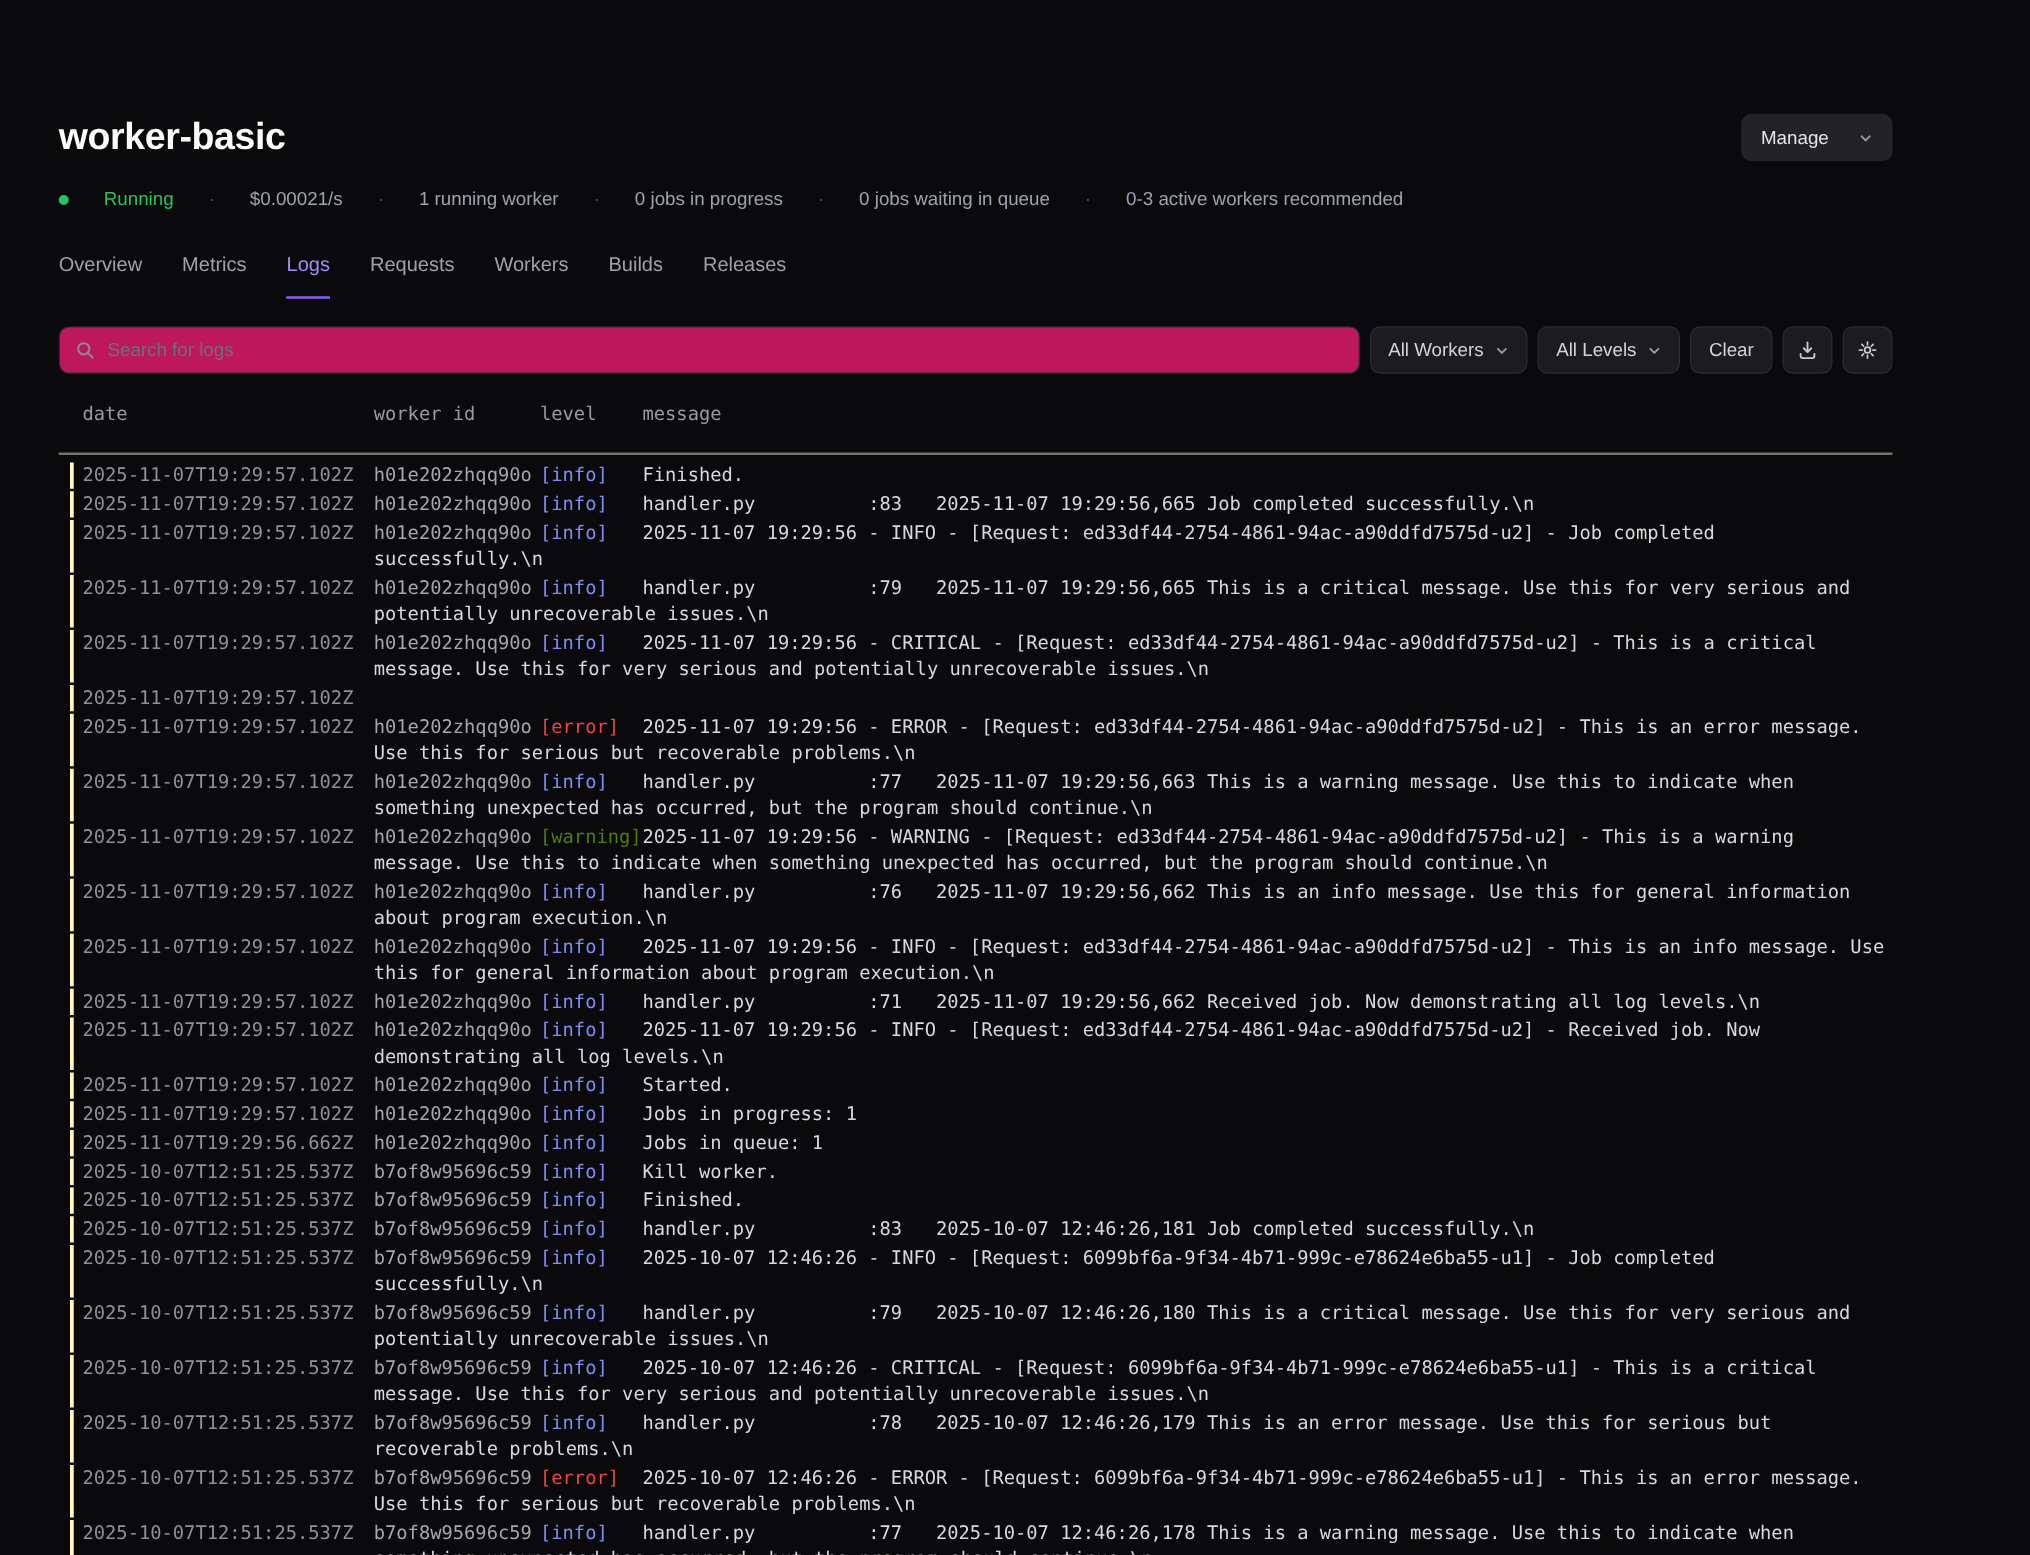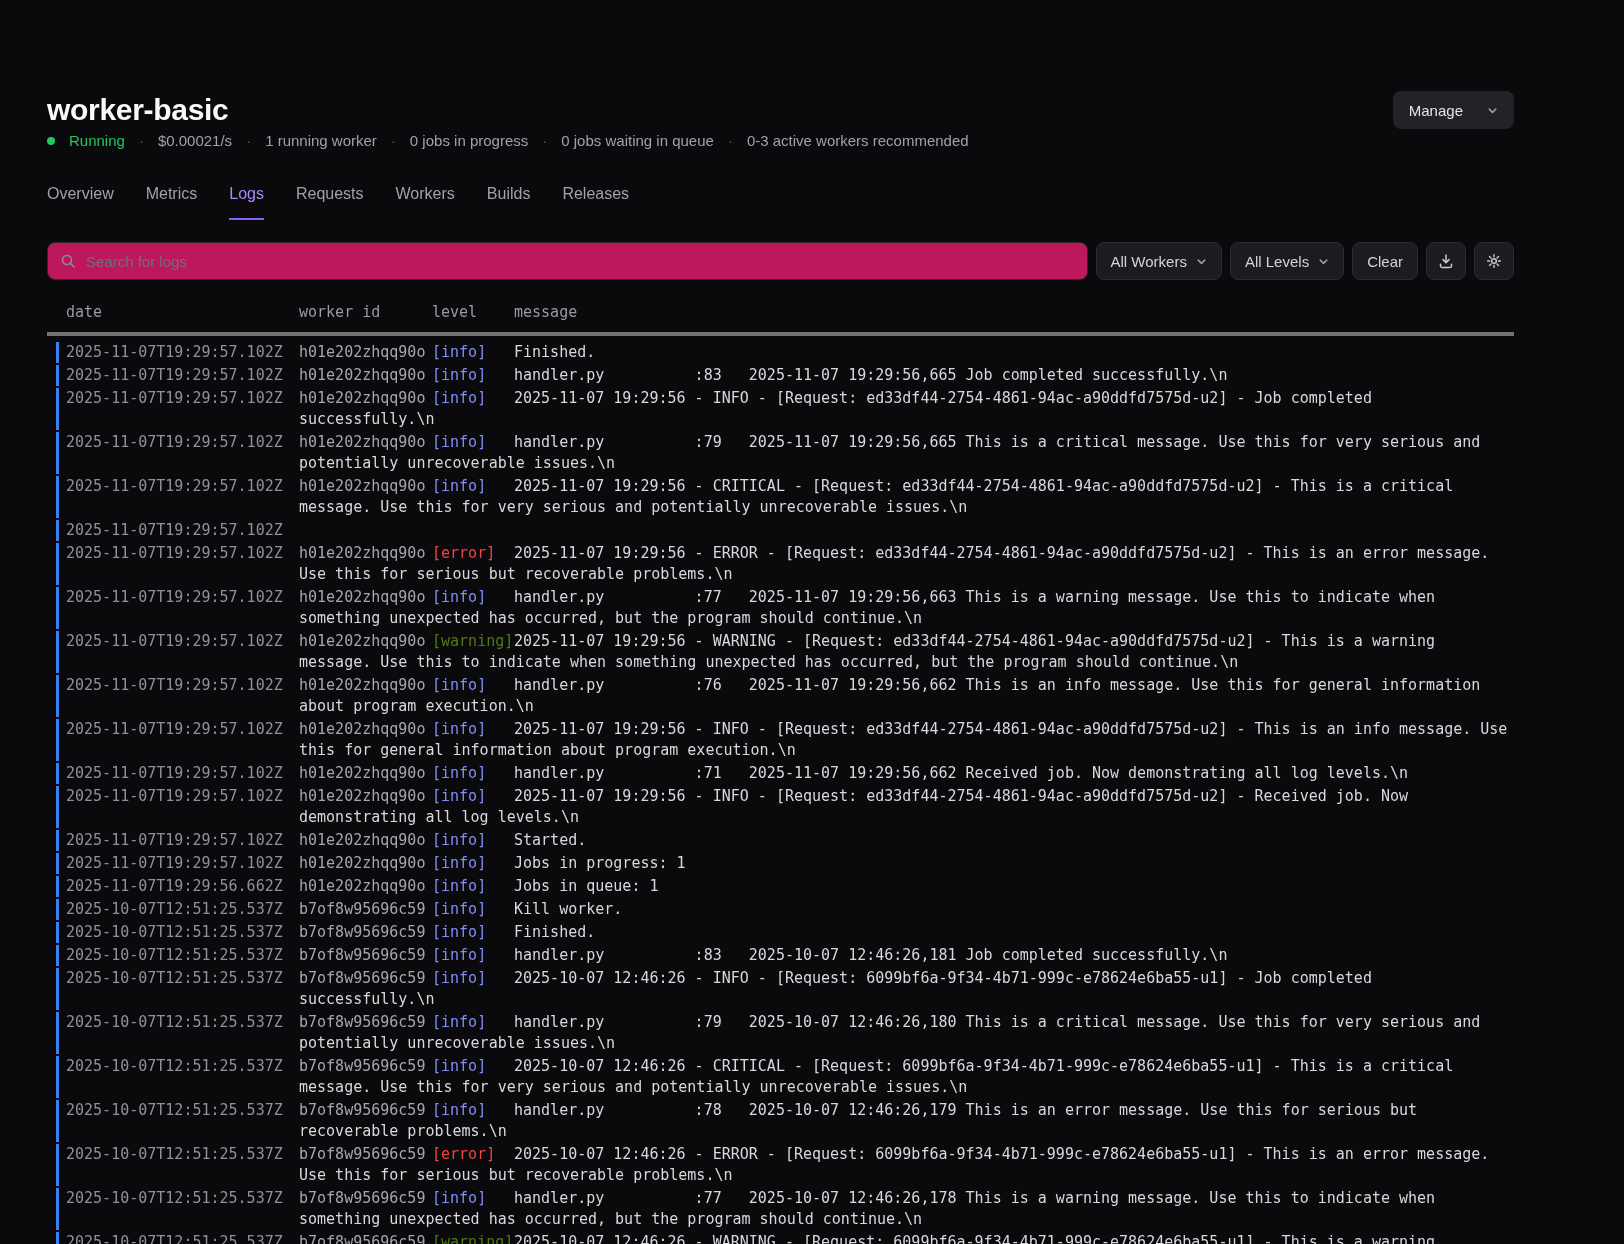--- a/index.html
+++ b/index.html
@@ -12,21 +12,21 @@
   .page { padding:46px 110px 0 47px; }
 
   
   .header-top { display:flex; justify-content:space-between; align-items:center;margin-top:45px; }
   h1.title { font-size:30px; font-weight:700; color:#fafafa; letter-spacing:-0.3px; }
   .manage-btn {
     display:flex; align-items:center; gap:24px;
     background:#232327; color:#e4e4e7; border:none; border-radius:8px;
     height:38px; padding:0 16px; font-size:15px; font-family:inherit; cursor:pointer;
   }
-  .status-row { display:flex; align-items:center; gap:14px; margin-top:3px; font-size:15px; color:#9ca3af; }
+  .status-row { display:flex; align-items:center; gap:28px; margin-top:22px; font-size:15px; color:#9ca3af; }
   .dot { width:8px; height:8px; border-radius:50%; background:#22c55e; flex-shrink:0; }
   .running { color:#22c55e; }
   .sep { color:#52525b; }
 
   
   .tabs { display:flex; gap:32px; margin-top:36px; }
   .tab {
     font-size:16px; color:#a1a1aa; text-decoration:none; cursor:pointer;
     padding-bottom:15px; border-bottom:2px solid transparent;
   }
@@ -48,30 +48,30 @@
     background:#1c1c20; border:1px solid #2b2b30; border-radius:8px;
     padding:0 14px; font-size:15px; color:#d4d4d8; font-family:inherit;
     cursor:pointer; white-space:nowrap;
   }
   .date-btn { color:#ececef; }
   .icon-btn { width:40px; justify-content:center; padding:0; }
 
   
   .log-table { margin-top:22px; font-family:"DejaVu Sans Mono", monospace; font-size:15px; }
   .log-header {
-    display:flex; color:#9a9aa3; padding:0 0 9px 19px;
-    border-bottom:4px solid #737373; margin-bottom:6px; line-height:21px;
+    display:flex; color:#9a9aa3; padding:0 0 20px 19px;
+    border-bottom:2px solid #737373; margin-bottom:6px; line-height:21px;
   }
   .lh-date { width:233px; flex-shrink:0; }
   .lh-worker { width:133px; flex-shrink:0; }
   .lh-level { width:82px; flex-shrink:0; }
 
   .log-row {
     display:flex; align-items:flex-start;
-    border-left:3px solid #3b82f6;
+    border-left:3px solid #fef9c3;
     margin:0 0 2px 9px; padding-left:7px;
     line-height:21px; cursor:pointer;
   }
   .log-date { width:233px; flex-shrink:0; color:#90909a; white-space:nowrap; }
   .log-content { width:1222px; color:#d8d8dd; }
   .log-worker { display:inline-block; width:133px; color:#a6a6af; }
   .log-level { display:inline-block; min-width:82px; }
   .lv-info { color:#818cf8; }
   .lv-error { color:#ef4444; }
   .lv-warning { color:#4d7c0f; }

